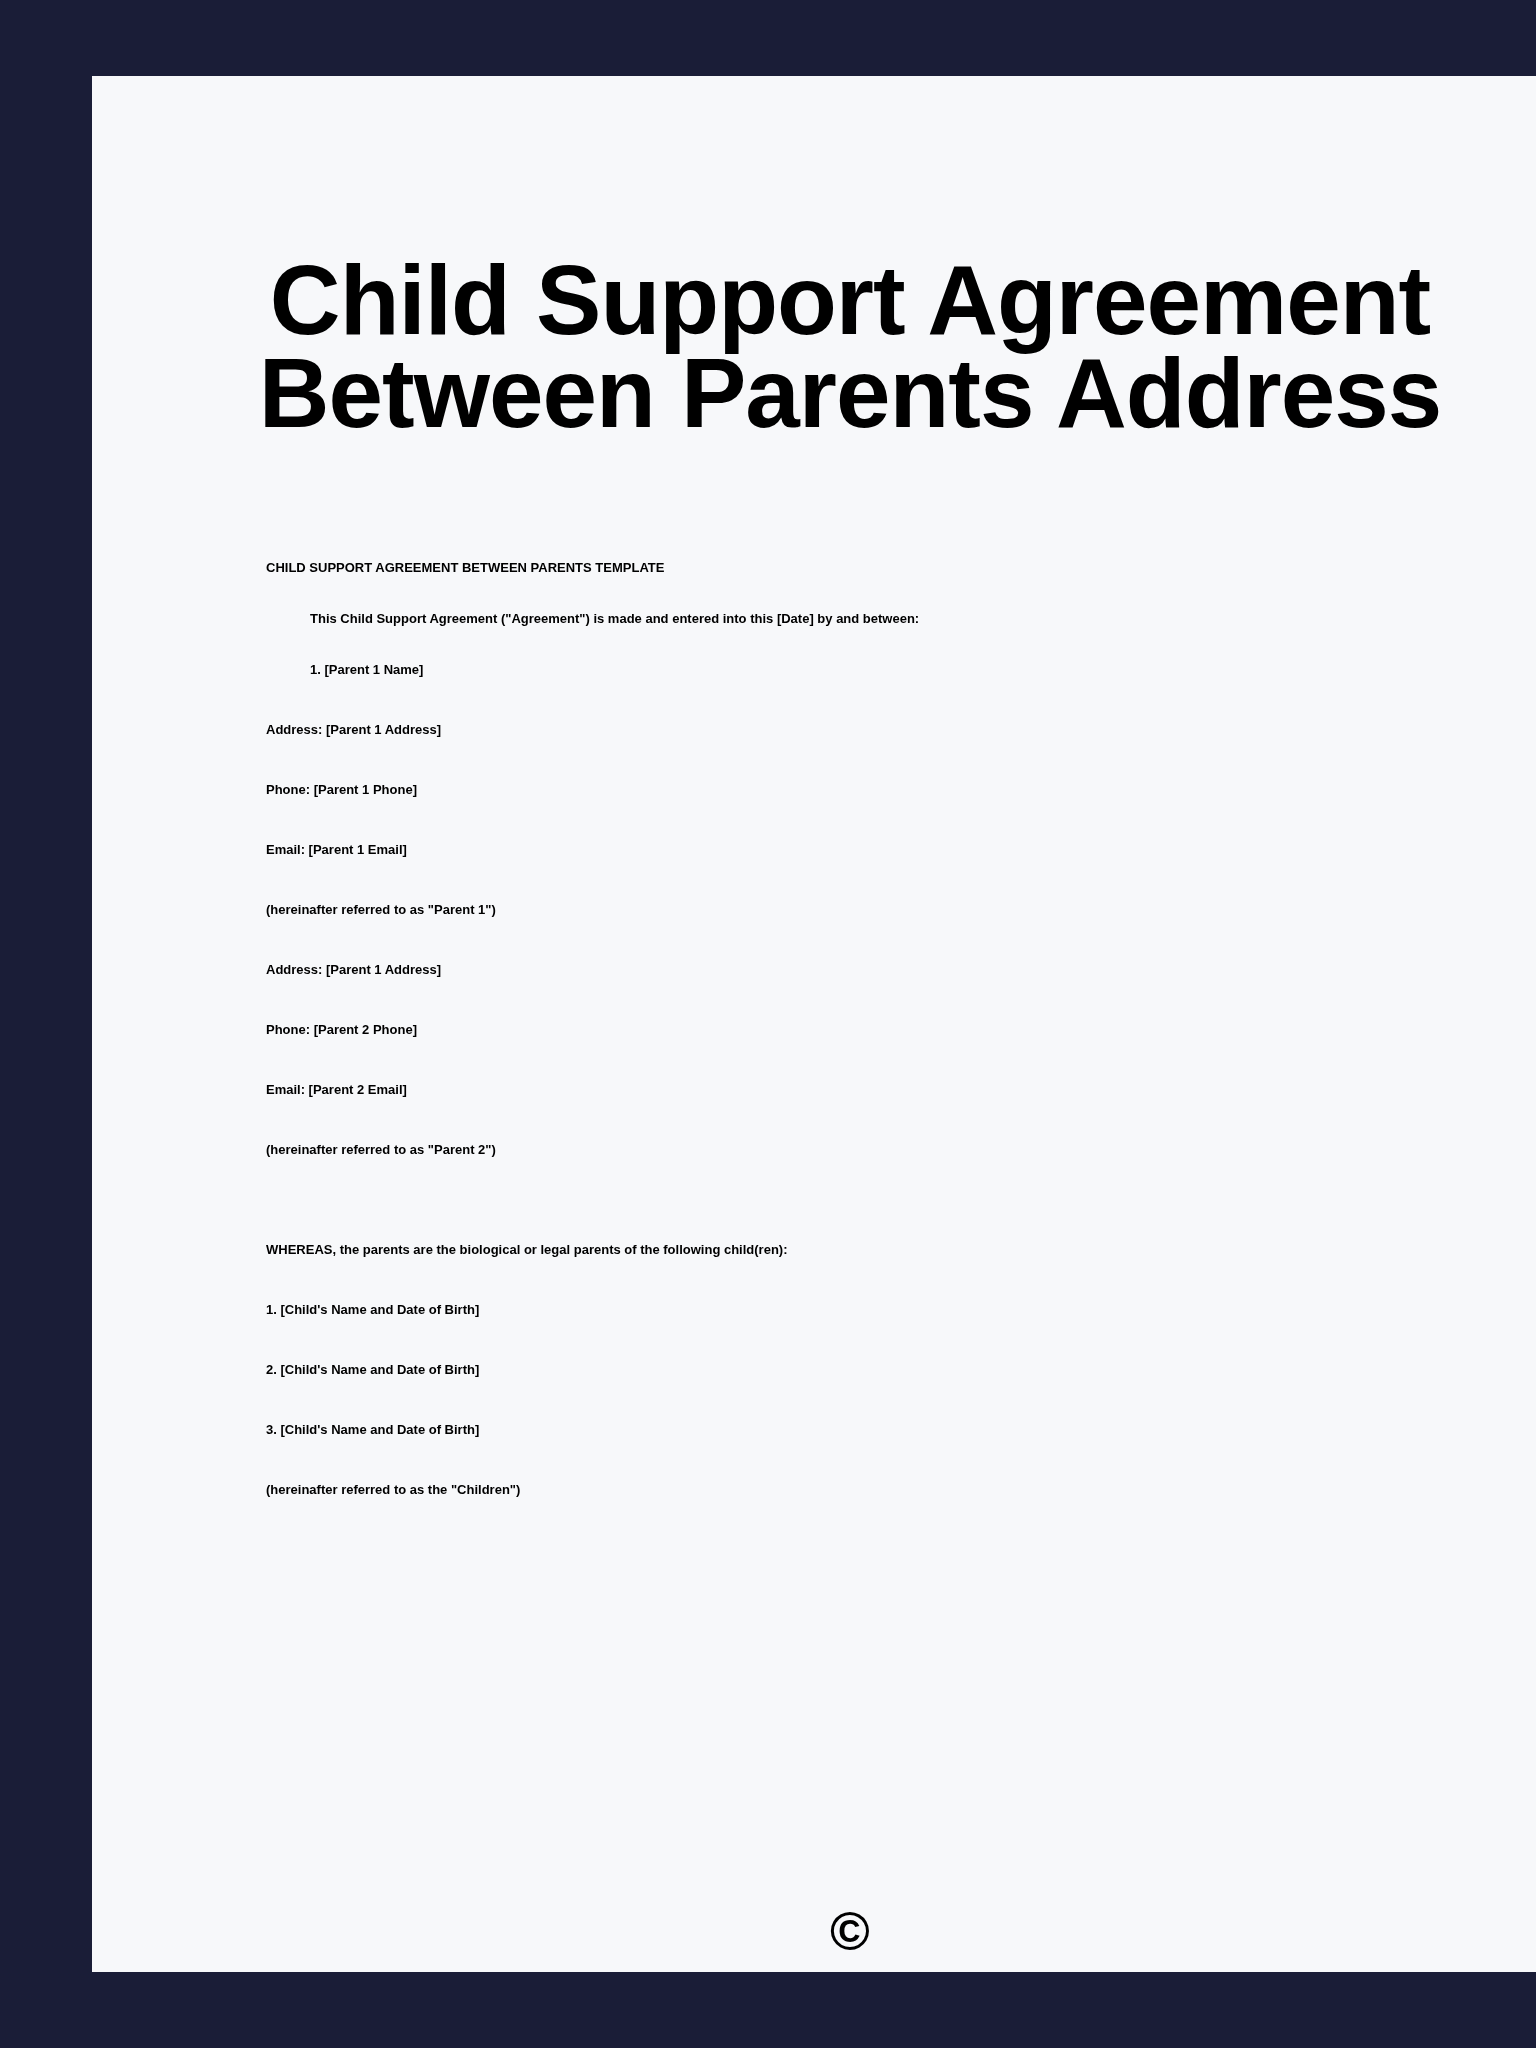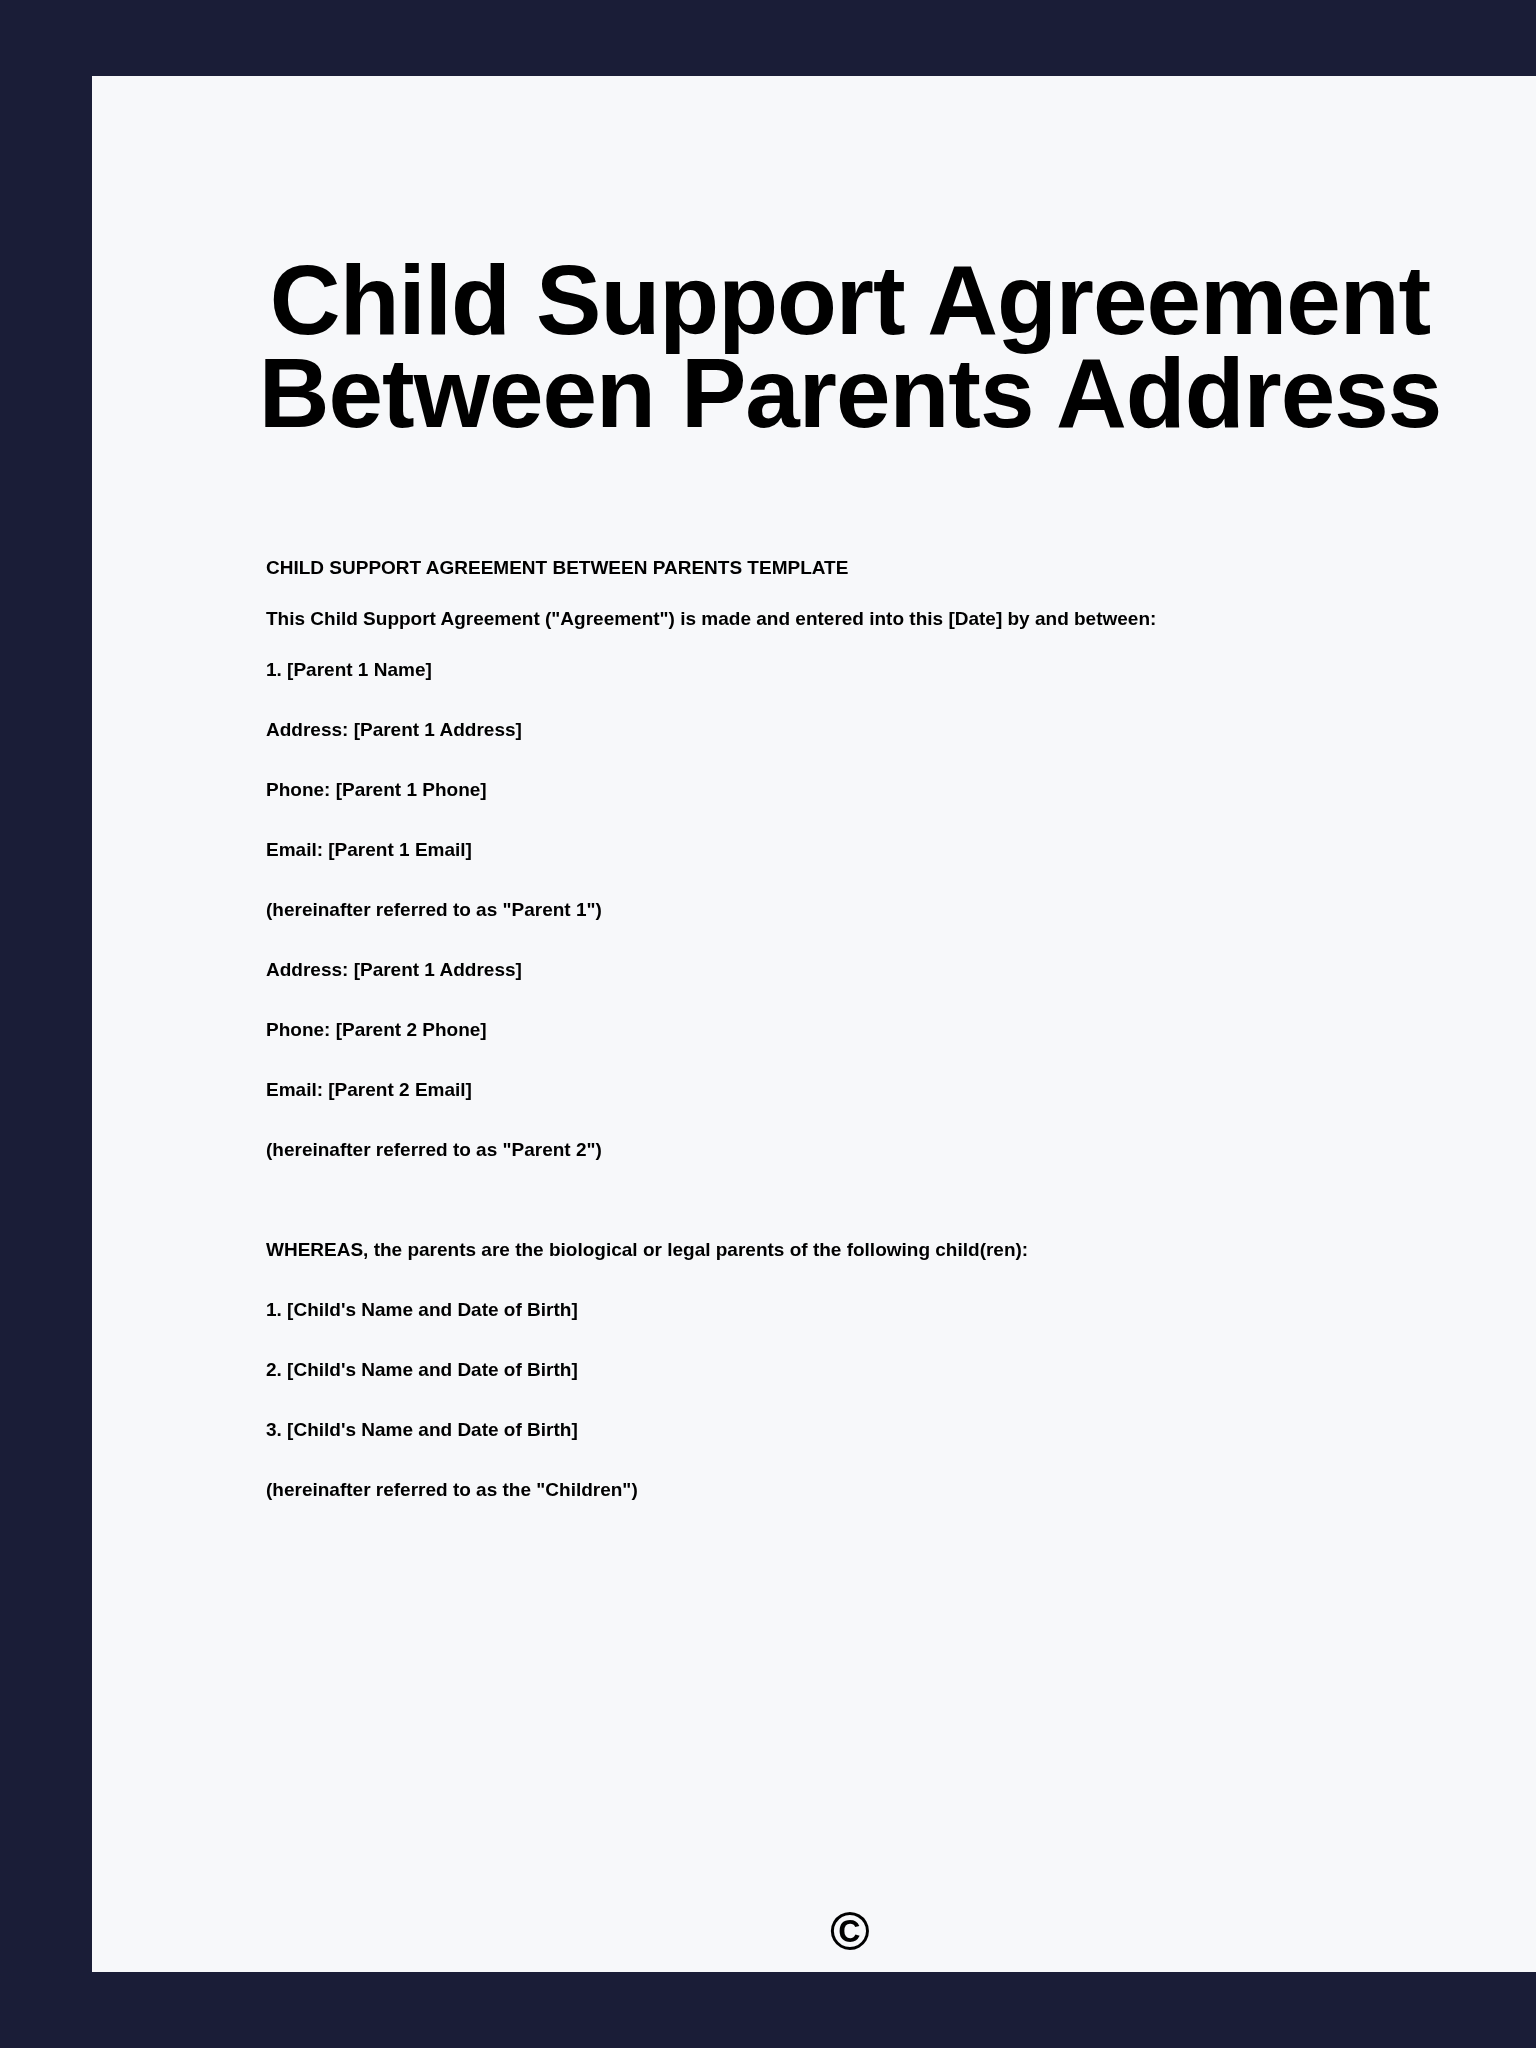--- a/index.html
+++ b/index.html
@@ -33,25 +33,25 @@
     letter-spacing: -1px;
   }
   .doc-title .title-line { display: block; }
   .doc-body {
     margin-top: 116px;
     padding-left: 174px;
     padding-right: 90px;
     color: var(--text);
   }
   .doc-body p {
-    font-size: 19px;
+    font-size: 13px;
     line-height: 24px;
     font-weight: 700;
   }
-  .gap-sm { margin-top: 27px; }
+  .gap-sm { margin-top: 27px; margin-left: 44px; }
   .gap-md { margin-top: 36px; }
   .gap-lg { margin-top: 76px; }
   .copyright {
     position: absolute;
     bottom: 14px;
     left: 0;
     width: 100%;
     text-align: center;
     font-size: 54px;
     line-height: 1;

